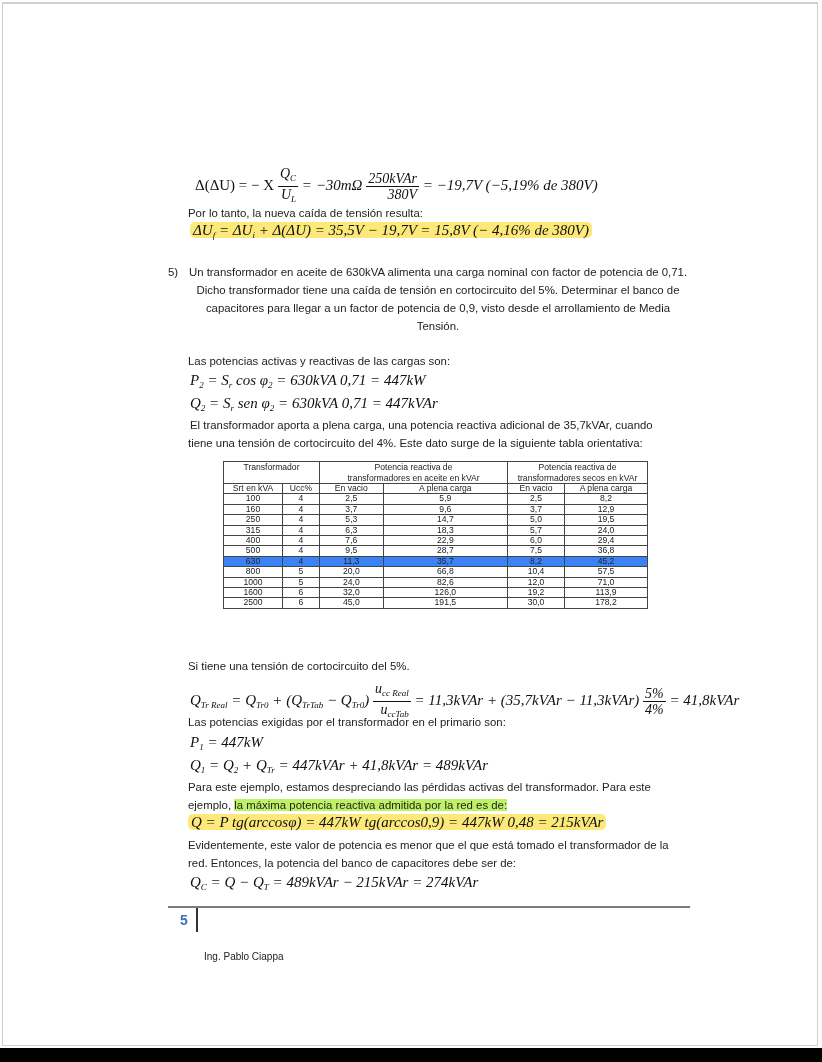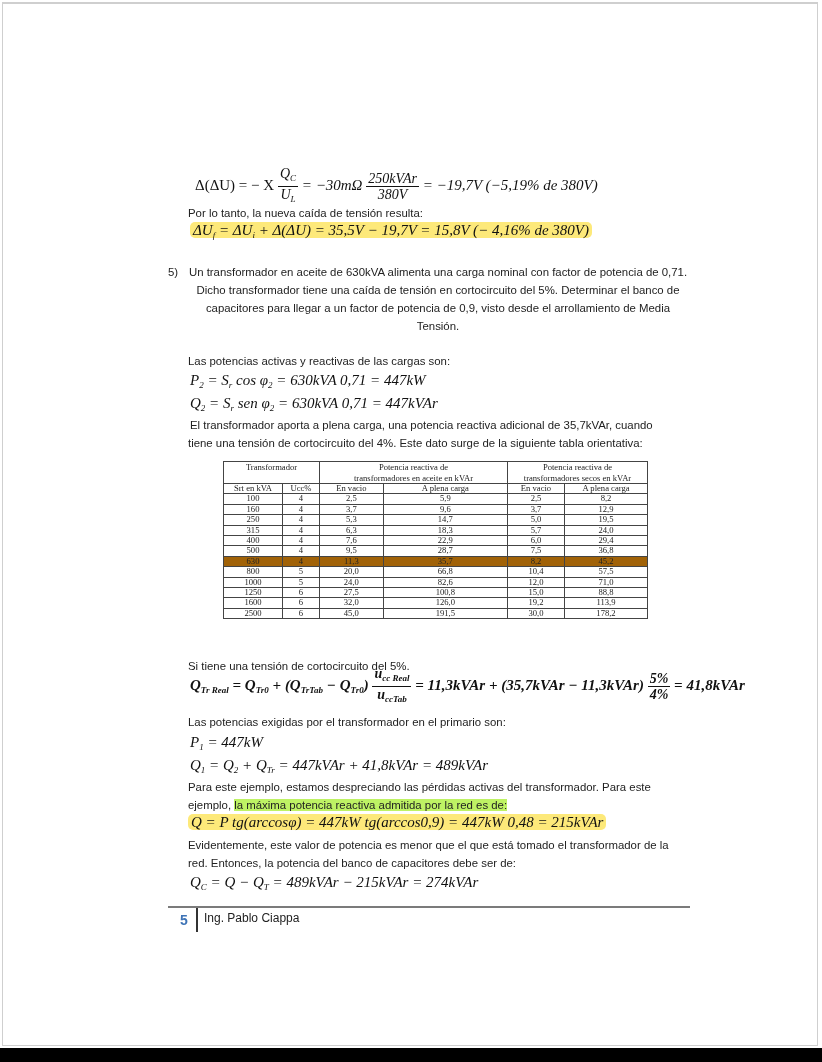--- a/index.html
+++ b/index.html
@@ -7,33 +7,33 @@
   .page-frame { position:absolute; left:2px; top:2px; width:816px; height:1044px; border:1px solid #cfcfcf; border-top:2px solid #cfcfcf; background:#fff; box-sizing:border-box; }
   .bottom-bar { position:absolute; left:0; top:1048px; width:822px; height:14px; background:#000; }
   .txt { position:absolute; left:188px; font-family:"Liberation Sans", sans-serif; font-size:11.4px; line-height:18px; color:#222; white-space:nowrap; }
   .eq { position:absolute; font-family:"Liberation Serif", serif; font-style:italic; font-size:15px; color:#111; white-space:nowrap; }
   .eq .up { font-style:normal; }
   .hl { background:#fde97a; border-radius:5px; padding:0 3px; }
   .hl-text { background:#bef264; }
   sub { font-size:9px; vertical-align:-3px; }
   .frac { display:inline-block; vertical-align:middle; text-align:center; font-size:14px; }
   .frac .num { display:block; border-bottom:1px solid #111; padding:0 2px; line-height:15px; }
-  .frac .den { display:block; padding:0 2px; line-height:15px; }
+  .frac .den { display:block; padding:0 2px; line-height:15px;text-align:right; }
   .item5 { position:absolute; left:168px; top:263px; width:520px; font-size:11.4px; line-height:18px; color:#222; }
   .item5 .num { position:absolute; left:0; top:0; }
   .item5 .body { position:absolute; left:20px; top:0; width:500px; white-space:normal;text-align:center; }
-  table.tbl { position:absolute; left:223px; top:461px; border-collapse:collapse; font-family:Liberation Serif, serif; font-size:8.6px; color:#222;border-radius:11px; }
+  table.tbl { position:absolute; left:223px; top:461px; border-collapse:collapse; font-family:Liberation Sans, sans-serif; font-size:8.6px; color:#222;border-radius:11px; }
   table.tbl td { border:1px solid #444; text-align:center; padding:0 2px; line-height:9.4px; height:9.4px; }
   table.tbl tr.head td { line-height:10.5px; }
   table.tbl { border:1.5px solid #333; }
-  table.tbl td.hlc { background:#a16207; }
+  table.tbl td.hlc { background:#3b82f6; }
   .footer-line { position:absolute; left:168px; top:906px; width:522px; height:2px; background:#7b7b7b; }
   .footer-page { position:absolute; left:180px; top:912px; font-size:14px; font-weight:bold; color:#3d73b6; }
   .footer-sep { position:absolute; left:196px; top:908px; width:1.5px; height:24px; background:#333; }
-  .footer-author { position:absolute; left:204px; top:911px; font-size:12px; color:#222; }
+  .footer-author { position:absolute; left:204px; top:951px; font-size:10px; color:#222; }
 </style>
 </head>
 <body>
 
 <div class="page-frame"></div>
 
 <div class="eq" style="left:195px;top:166px;font-family:Liberation Serif, serif;">
   <span class="up">Δ(ΔU) = − X</span>
   <span class="frac">
     <span class="num"><span>Q</span><sub>C</sub></span>
@@ -153,49 +153,41 @@
       </tr>
       <tr>
         <td>1000</td>
         <td>5</td>
         <td>24,0</td>
         <td>82,6</td>
         <td>12,0</td>
         <td>71,0</td>
       </tr>
       <tr>
-        <td>1250</td>
-        <td>6</td>
-        <td>27,5</td>
-        <td>100,8</td>
-        <td>15,0</td>
-        <td>88,8</td>
-      </tr>
-      <tr>
         <td>1600</td>
         <td>6</td>
         <td>32,0</td>
         <td>126,0</td>
         <td>19,2</td>
         <td>113,9</td>
       </tr>
       <tr>
         <td>2500</td>
         <td>6</td>
         <td>45,0</td>
         <td>191,5</td>
         <td>30,0</td>
         <td>178,2</td>
       </tr>
     </tbody>
 </table>
 
 <div class="txt" style="top:657px;">Si tiene una tensión de cortocircuito del 5%.</div>
 
-<div class="eq" style="left:190px;top:666px;font-weight:bold;">
+<div class="eq" style="left:190px;top:681px;">
   <span>Q</span><sub>Tr Real</sub><span> = Q</span><sub>Tr0</sub><span> + (Q</span><sub>TrTab</sub><span> − Q</span><sub>Tr0</sub><span>)</span>
   <span class="frac">
     <span class="num"><span>u</span><sub>cc Real</sub></span>
     <span class="den"><span>u</span><sub>ccTab</sub></span>
   </span><span> = 11,3kVAr + (35,7kVAr − 11,3kVAr)</span>
   <span class="frac">
     <span class="num">5%</span>
     <span class="den">4%</span>
   </span><span> = 41,8kVAr</span>
 </div>

